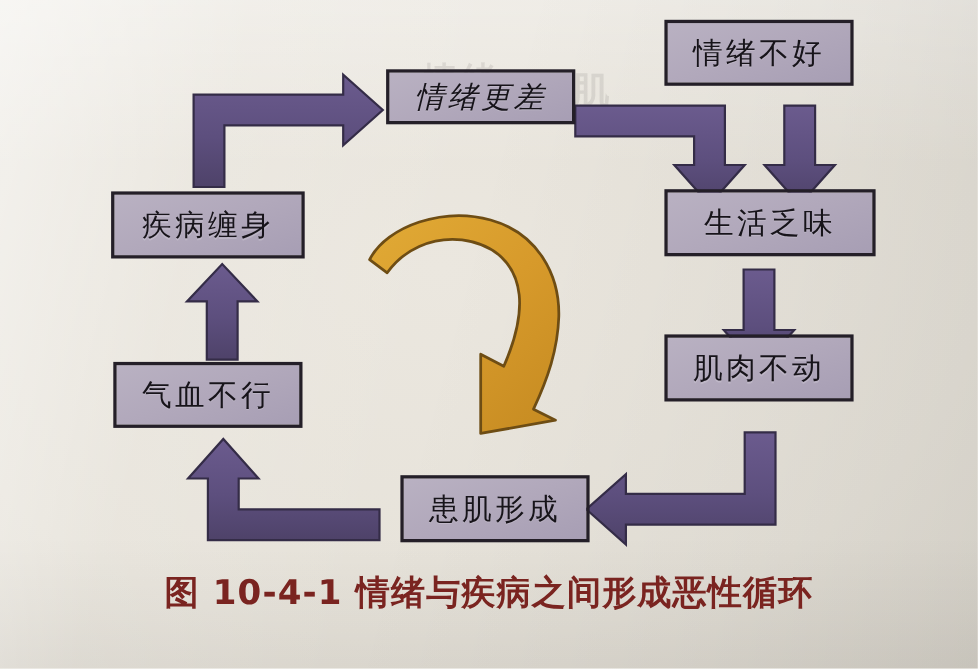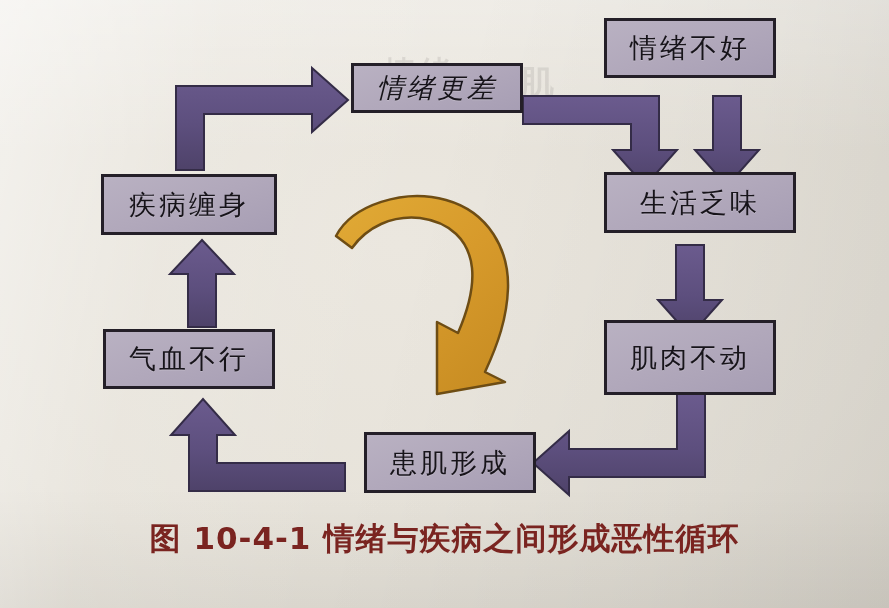--- a/index.html
+++ b/index.html
@@ -143,21 +143,21 @@
   </div>
 
   <div class="node" style="left:351px; top:63px; width:172px; height:50px;font-style:italic;">
     <span class="label">情绪更差</span>
   </div>
 
   <div class="node" style="left:604px; top:172px; width:192px; height:61px;">
     <span class="label">生活乏味</span>
   </div>
 
-  <div class="node" style="left:604px; top:320px; width:172px; height:75px;">
+  <div class="node" style="left:604px; top:304px; width:172px; height:61px;">
     <span class="label">肌肉不动</span>
   </div>
 
   <div class="node" style="left:364px; top:432px; width:172px; height:61px;">
     <span class="label">患肌形成</span>
   </div>
 
   <div class="node" style="left:103px; top:329px; width:172px; height:60px;">
     <span class="label">气血不行</span>
   </div>

